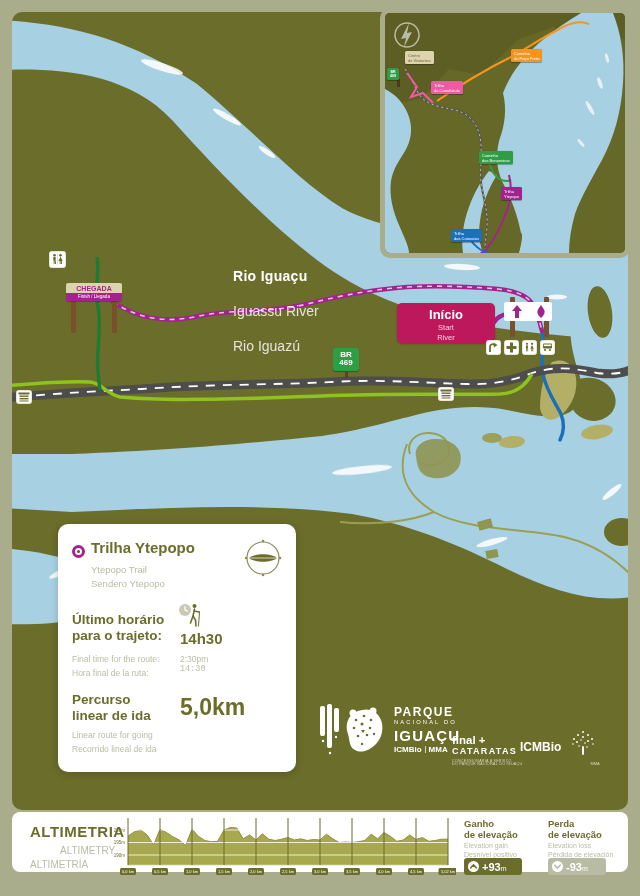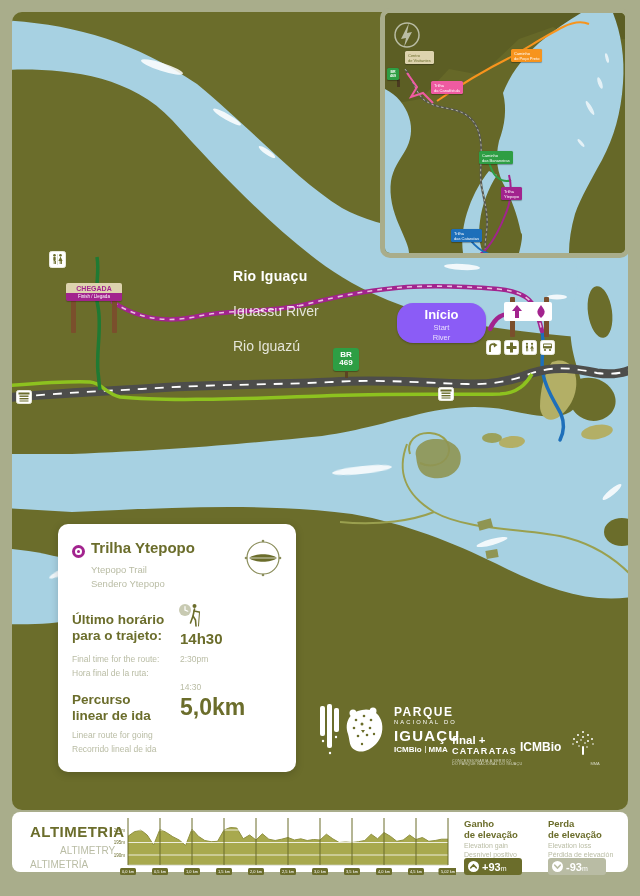--- a/index.html
+++ b/index.html
@@ -9,21 +9,21 @@
   .map svg.terrain{position:absolute;left:0;top:0;}
   
   .river-label{left:221px;top:256px;color:#fff;}
   .river-label .l1{font-size:14px;font-weight:bold;letter-spacing:.3px;}
   .river-label .l2,.river-label .l3{font-size:14px;color:rgba(255,255,255,.82);margin-top:19px;}
   .sign-chegada{left:54px;top:271px;width:56px;height:52px;}
   .post{position:absolute;width:5px;background:#7a4f2c;border-radius:1px;}
   .sign-face{position:absolute;left:0;top:0;width:56px;border-radius:2px;overflow:hidden;box-shadow:0 1px 1px rgba(0,0,0,.25);}
   .sign-face .t{background:#ddd3ae;color:#a2238e;font-weight:bold;font-size:7px;text-align:center;padding:2px 0 1px;}
   .sign-face .s{background:#a2238e;color:#fff;font-size:4.5px;text-align:center;padding:1px 0 2px;}
-  .inicio-box{left:385px;top:291px;width:89px;height:40px;background:#8b5cf6;border-radius:16px;text-align:center;color:#fff;box-shadow:0 1px 2px rgba(0,0,0,.25);}
+  .inicio-box{left:385px;top:291px;width:98px;height:40px;background:#be185d;border-radius:5px;text-align:center;color:#fff;box-shadow:0 1px 2px rgba(0,0,0,.25);}
   .inicio-box .l1{font-size:13px;font-weight:bold;margin-top:4px;}
   .inicio-box .l2,.inicio-box .l3{font-size:7.5px;color:rgba(255,255,255,.8);margin-top:1px;}
   .br-sign{left:321px;top:336px;width:26px;text-align:center;}
   .br-sign .plate{background:#2e9e44;border:1px solid #fff0;border-radius:3px;color:#fff;font-weight:bold;font-size:8px;line-height:1.05;padding:2px 0;box-shadow:0 1px 1px rgba(0,0,0,.3);}
   .br-sign .stick{width:3px;height:7px;background:#5b4423;margin:0 auto;}
   .trailhead{left:486px;top:283px;width:60px;height:44px;}
   .bar-face{position:absolute;left:6px;top:7px;width:48px;height:19px;background:#fff;border-radius:2px;display:flex;align-items:center;justify-content:space-around;}
   .map-ico{position:absolute;width:15px;height:15px;background:#fff;border-radius:2.5px;border:1px solid #e8e8da;box-sizing:border-box;display:flex;align-items:center;justify-content:center;}
   
   .inset{left:380px;top:8px;width:250px;height:250px;border:5px solid #a9ad8b;border-radius:10px;background:#666828;box-sizing:border-box;overflow:hidden;}
@@ -412,21 +412,21 @@
         <path d="M 16.5 7 L 15 14 L 12.5 21"></path>
         <path d="M 15 14 L 17.5 18 L 18 24"></path>
         <path d="M 16 9 L 21 10"></path>
         <path d="M 21.5 10 L 20.5 24" stroke-width="1"></path>
       </g>
     </svg>
     <div class="abs olv" style="left:122px;top:106px;font-size:15px;font-weight:bold;">14h30</div>
     <div class="abs gry small-row" style="left:14px;top:130px;">Final time for the route:</div>
     <div class="abs gry small-row" style="left:122px;top:130px;">2:30pm</div>
     <div class="abs gry small-row" style="left:14px;top:144px;">Hora final de la ruta:</div>
-    <div class="abs gry small-row" style="left:122px;top:158px;">14:30</div>
+    <div class="abs gry small-row" style="left:122px;top:140px;font-family:Liberation Mono, monospace;">14:30</div>
 
     <div class="abs blk-label olv" style="left:14px;top:168px;">
       <div>Percurso</div>
       <div>linear de ida</div>
     </div>
     <div class="abs olv" style="left:122px;top:170px;font-size:23px;font-weight:bold;">5,0km</div>
     <div class="abs gry small-row" style="left:14px;top:206px;">Linear route for going</div>
     <div class="abs gry small-row" style="left:14px;top:220px;">Recorrido lineal de ida</div>
   </div>
 

